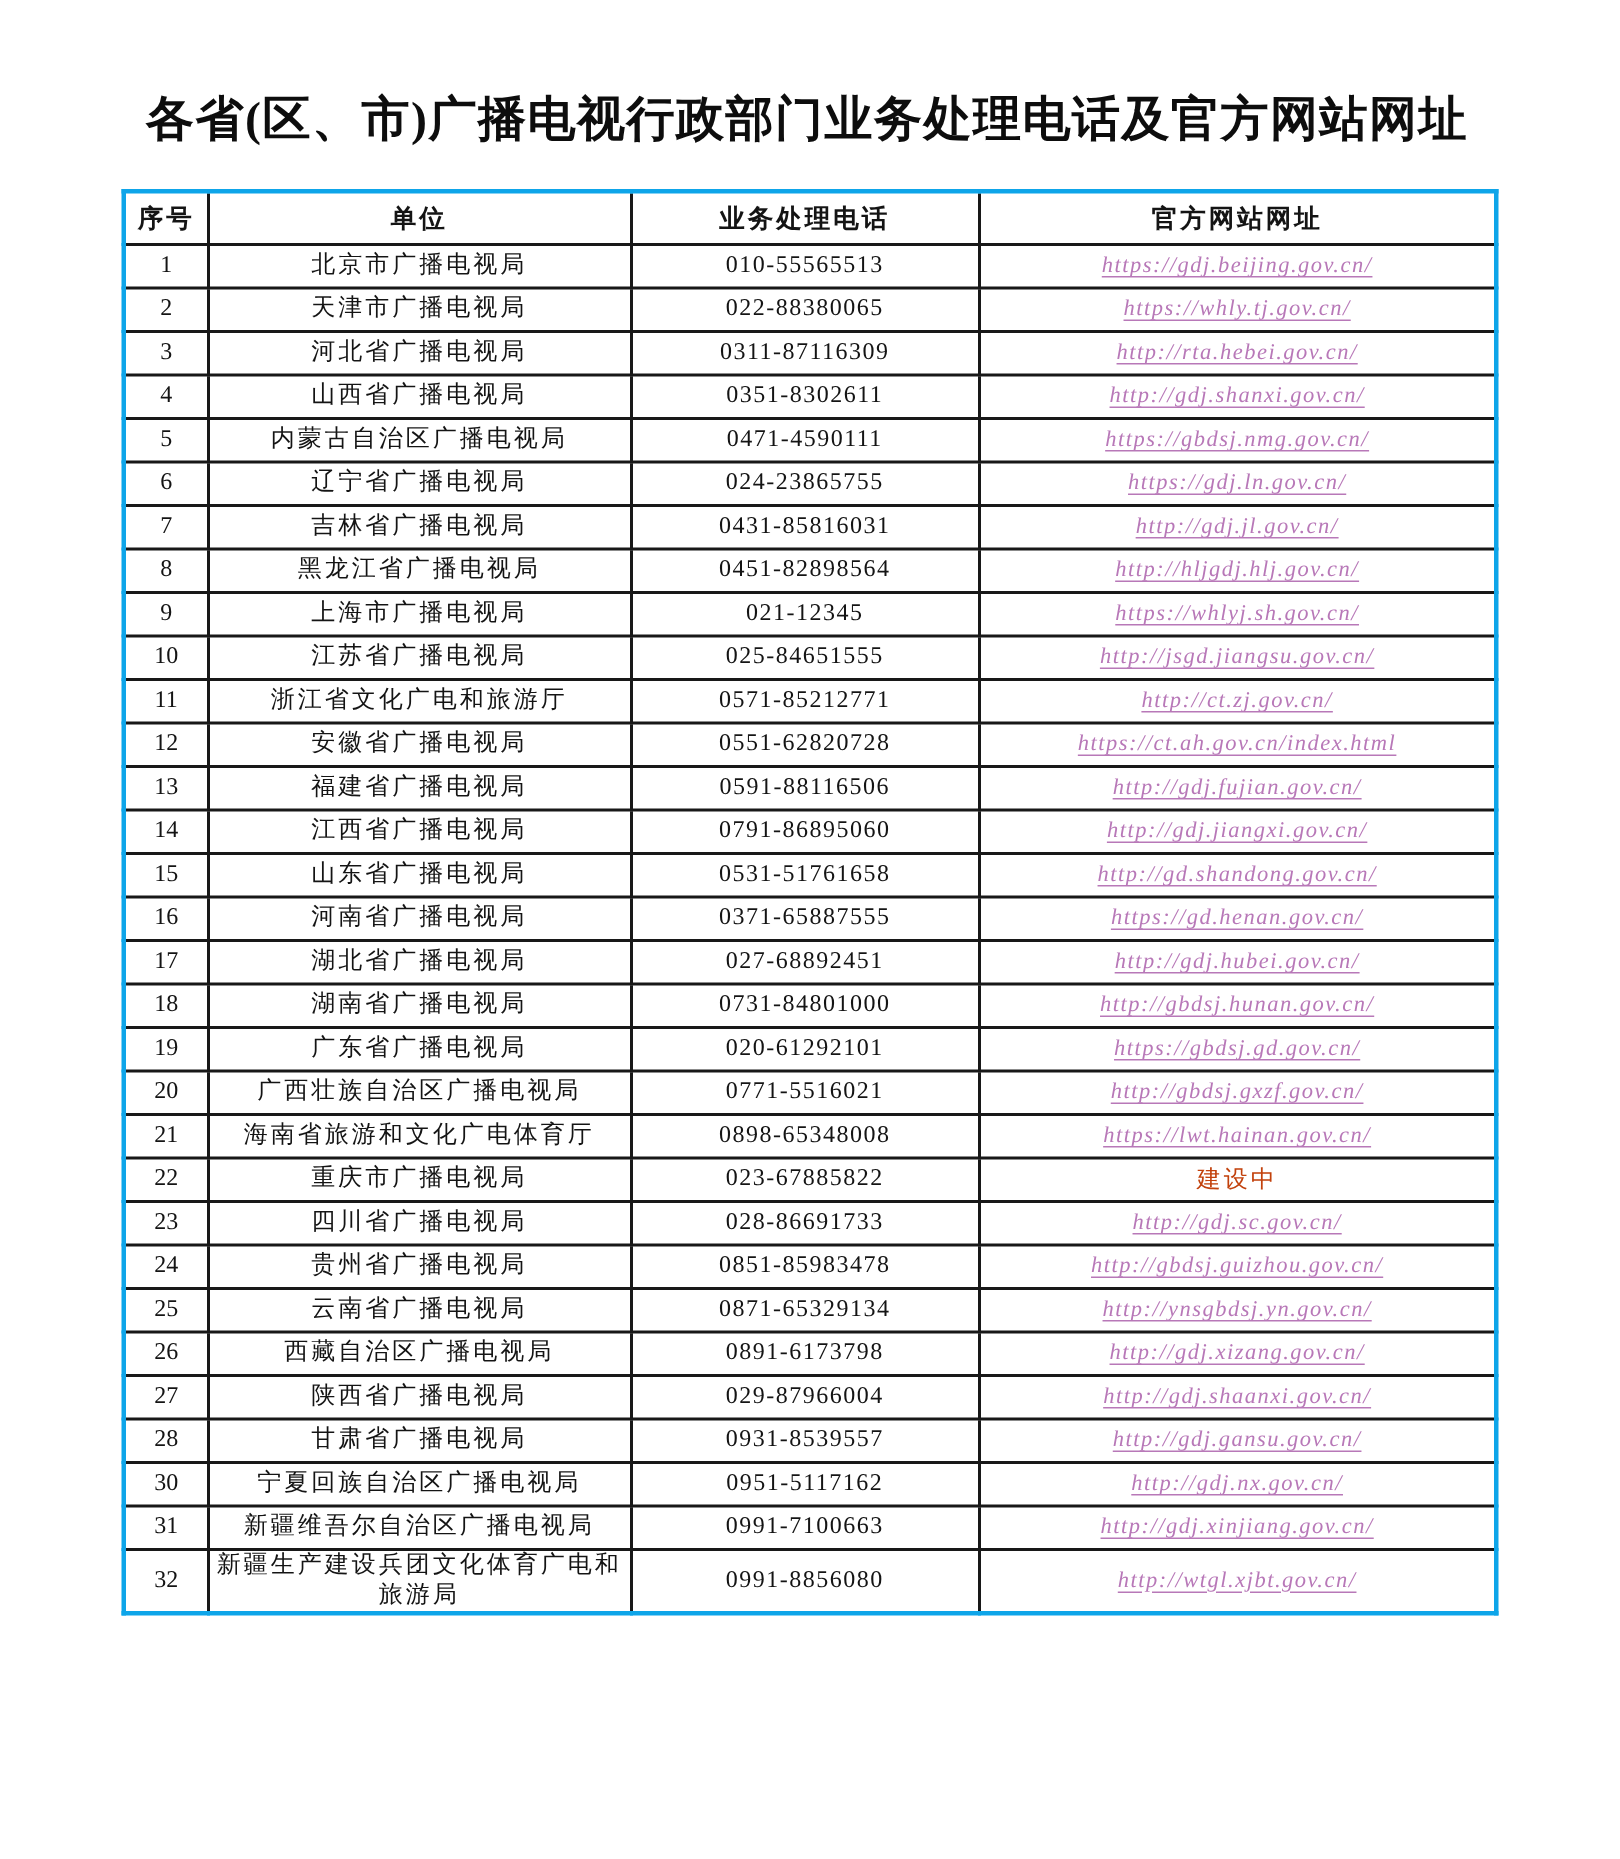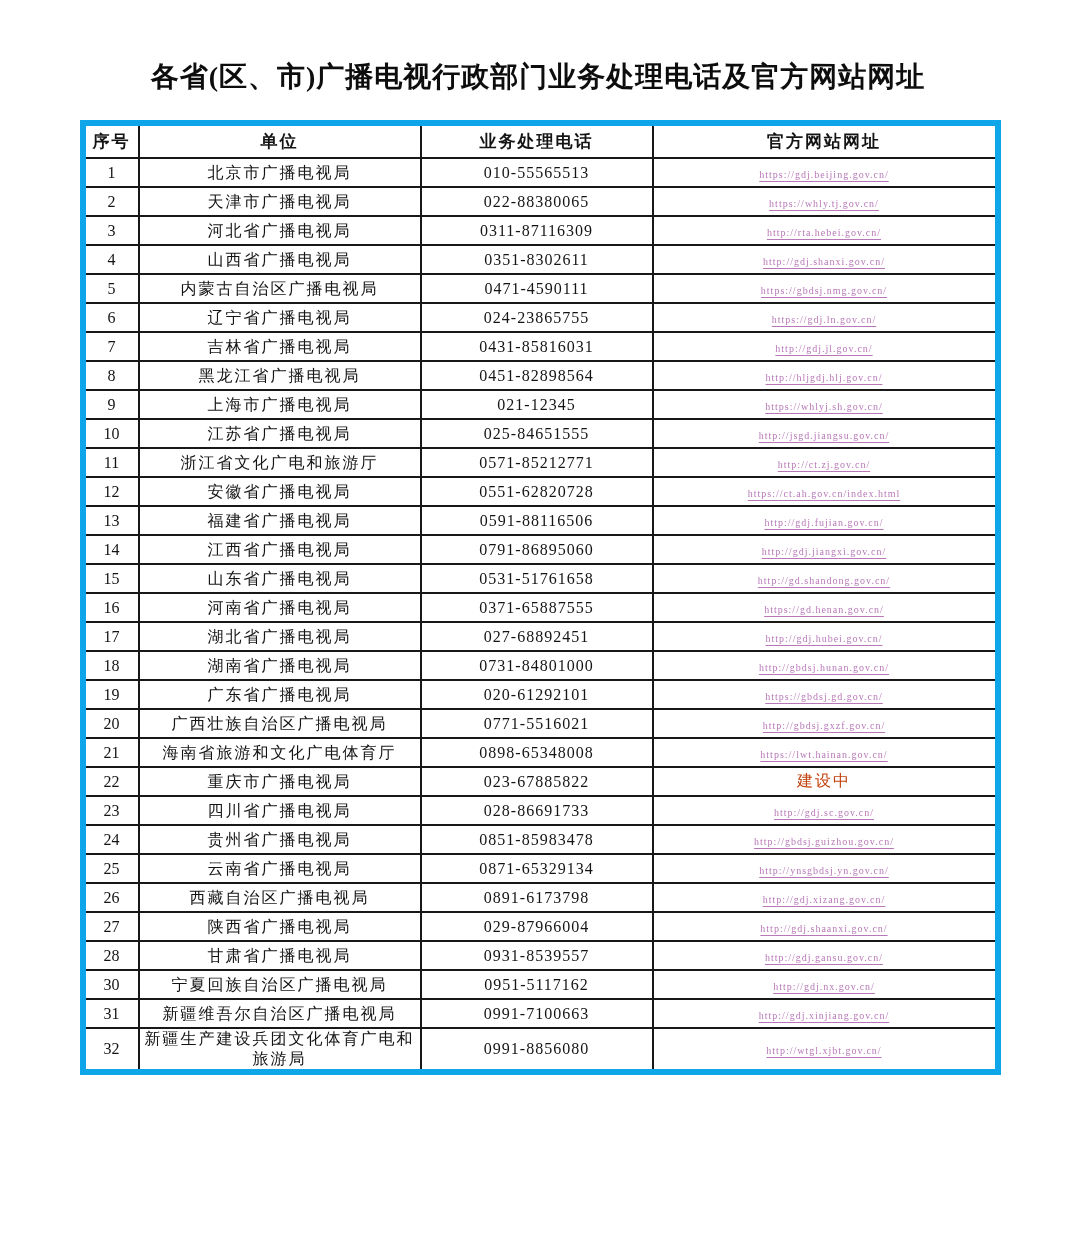--- a/index.html
+++ b/index.html
@@ -15,32 +15,32 @@
     overflow: hidden;
   }
   .page {
     width: 1080px;
     height: 1239px;
     box-sizing: border-box;
     padding-top: 58px;
   }
   .title {
     text-align: center;
-    font-size: 28px;
+    font-size: 32px;
     font-weight: bold;
     letter-spacing: 1px;
     margin: 0 4px 24px 0;
     color: #0d0d0d;
   }
   table.main-table {
     border-collapse: collapse;
     margin: 0 auto;
     width: 886px;
     table-layout: fixed;
-    border: 6px solid #0ea5e9;
+    border: 3px solid #0ea5e9;
   }
   .main-table th, .main-table td {
     border: 2px solid #181818;
     text-align: center;
     vertical-align: middle;
     padding: 0 4px;
     box-sizing: border-box;
     overflow: hidden;
   }
   .main-table th {
@@ -63,23 +63,24 @@
     line-height: 1.25;
     margin-left: 28px;
   }
   .phone-cell {
     letter-spacing: 1px;
   }
   .site-link {
     color: var(--link-color, #b878b8);
     text-decoration: underline;
     text-underline-offset: 3px;
-    font-size: 10px;
+    font-size: 15px;
     letter-spacing: 1px;
     cursor: pointer;
+    font-style: italic;
   }
   .status-cell {
     letter-spacing: 2px;
     color: #c2410c;
   }
 </style>
 </head>
 <body>
 
 <div class="page">

